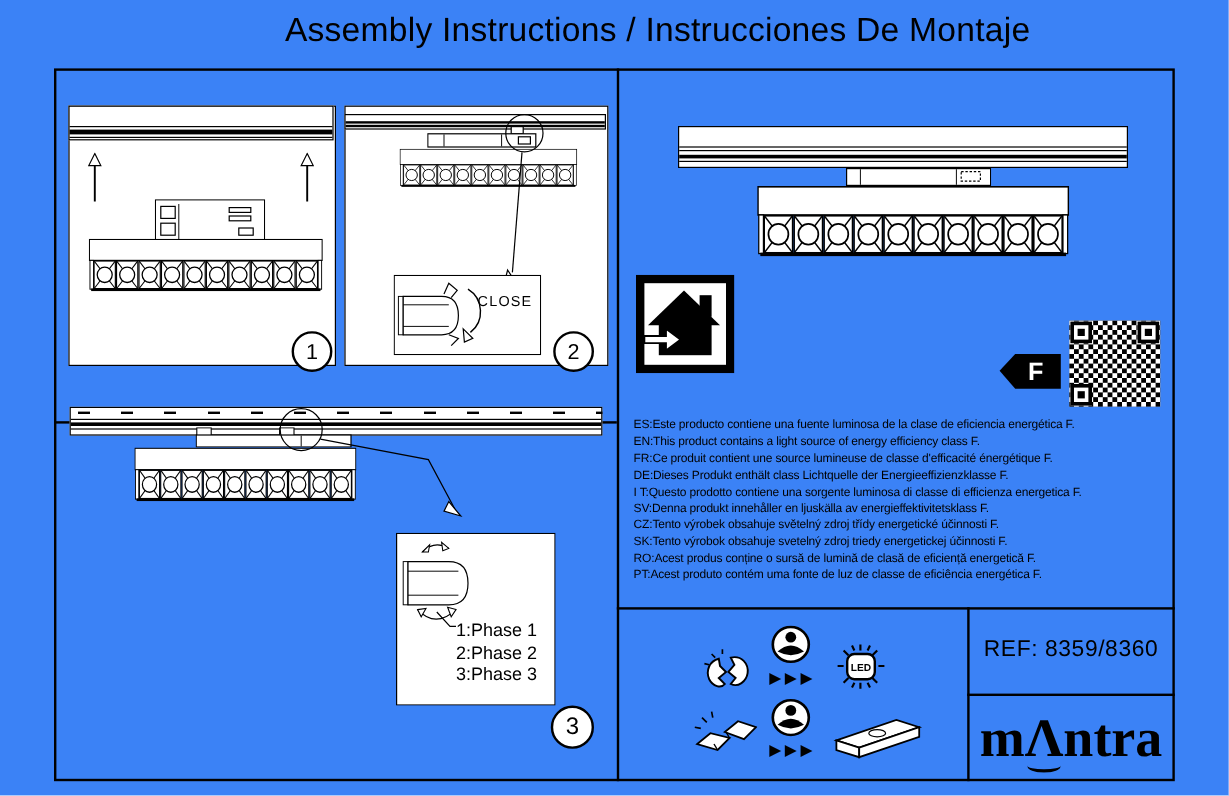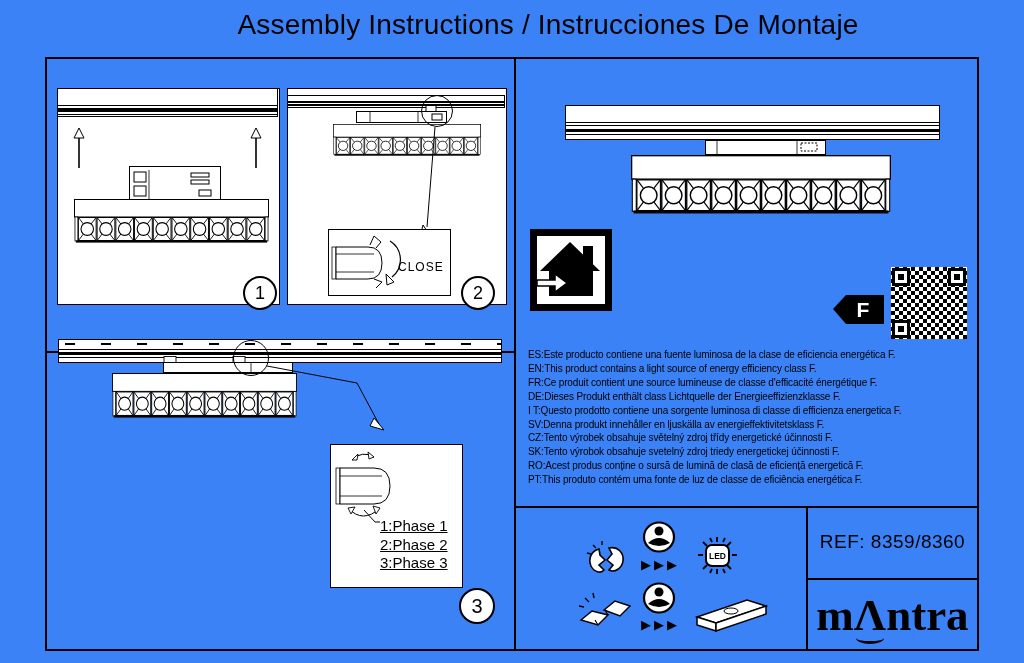--- a/index.html
+++ b/index.html
@@ -9,21 +9,21 @@
   .hline{position:absolute;height:2px;background:#000;}
   .vline{position:absolute;width:2px;background:#000;}
   .panelbox{position:absolute;border:1px solid #000;background:#fff;}
   .track{position:absolute;border:1px solid #000;background-color:#fff;background-repeat:no-repeat;}
   .circ{position:absolute;border:2px solid #000;border-radius:50%;background:#fff;
         display:flex;align-items:center;justify-content:center;font-size:18px;}
   .title{position:absolute;top:9px;left:72px;width:952px;text-align:center;
          font-size:28px;letter-spacing:0.2px;}
   .specline{font-size:12.5px;line-height:16.5px;white-space:nowrap;}
   .langline{font-size:10px;line-height:13.9px;white-space:nowrap;letter-spacing:-0.15px;}
-  .phaseline{font-size:15px;line-height:18.6px;white-space:nowrap;text-decoration:underline;}
+  .phaseline{font-size:15px;line-height:18.6px;white-space:nowrap;}
   .closelbl{position:absolute;font-size:12px;letter-spacing:1px;}
   .arrows3{font-size:13px;letter-spacing:3px;line-height:13px;}
   .refbox{position:absolute;display:flex;align-items:center;justify-content:center;}
   .reftext{font-size:19px;letter-spacing:0.5px;}
   .brand{font-family:"Liberation Serif",serif;font-size:45px;font-weight:600;display:flex;align-items:flex-end;}
   .caretwrap{position:relative;display:inline-block;}
   .caretarc{position:absolute;left:2px;right:2px;bottom:-3px;height:9px;
             border-bottom:3.5px solid #000;border-radius:0 0 100% 100%;}
   .qr{position:absolute;background:conic-gradient(#000 0 25%,#fff 0 50%,#000 0 75%,#fff 0) 0 0/8px 8px;}
   .finder{position:absolute;width:18px;height:18px;border:3px solid #000;background:#fff;box-sizing:border-box;}
@@ -128,21 +128,21 @@
       <line x1="8" y1="43" x2="46" y2="43" stroke="#000" stroke-width="0.8"></line>
       <path d="M42,16 L46,7 L53,13 L48,19" fill="#fff" stroke="#000" stroke-width="1"></path>
       <path d="M46,50 L54,53 L48,59" fill="#fff" stroke="#000" stroke-width="1"></path>
       <path d="M62,12 A22,22 0 0 1 64,48" fill="none" stroke="#000" stroke-width="1.2"></path>
       <polygon points="58,45 66,53 59,56" fill="#fff" stroke="#000" stroke-width="1"></polygon>
     </svg>
     <div class="circ" style="left:173px;top:187px;width:30px;height:30px;">
       <span>2</span>
     </div>
   </div>
-  <span class="closelbl" style="left:398px;top:260px;">CLOSE</span>
+  <span class="closelbl" style="left:398px;top:244px;">CLOSE</span>
 
   <div class="track" style="left:58px;top:339px;width:444px;height:24px;box-sizing:border-box;
               background-image:repeating-linear-gradient(90deg,#000 0 10px,transparent 10px 36px),linear-gradient(#000,#000),linear-gradient(#000,#000),linear-gradient(#000,#000);
               background-size:100% 2px,100% 1px,100% 3px,100% 1px;
               background-position:6px 3px,0 9px,0 12px,0 17px;"></div>
   <svg class="abs" style="left:163px;top:356px;" width="131" height="17" viewBox="0 0 131 17">
     <rect x="1" y="0.5" width="12" height="6.5" fill="#fff" stroke="#000" stroke-width="0.9"></rect>
     <rect x="70" y="0.5" width="12" height="6.5" fill="#fff" stroke="#000" stroke-width="0.9"></rect>
     <rect x="0.5" y="6.5" width="129" height="10" fill="#fff" stroke="#000"></rect>
     <line x1="88" y1="7" x2="88" y2="16" stroke="#000" stroke-width="0.8"></line>
@@ -214,21 +214,21 @@
   <div class="abs" style="left:528px;top:348px;">
     <div class="langline">ES:Este producto contiene una fuente luminosa de la clase de eficiencia energética F.</div>
     <div class="langline">EN:This product contains a light source of energy efficiency class F.</div>
     <div class="langline">FR:Ce produit contient une source lumineuse de classe d'efficacité énergétique F.</div>
     <div class="langline">DE:Dieses Produkt enthält class Lichtquelle der Energieeffizienzklasse F.</div>
     <div class="langline">I T:Questo prodotto contiene una sorgente luminosa di classe di efficienza energetica F.</div>
     <div class="langline">SV:Denna produkt innehåller en ljuskälla av energieffektivitetsklass F.</div>
     <div class="langline">CZ:Tento výrobek obsahuje světelný zdroj třídy energetické účinnosti F.</div>
     <div class="langline">SK:Tento výrobok obsahuje svetelný zdroj triedy energetickej účinnosti F.</div>
     <div class="langline">RO:Acest produs conține o sursă de lumină de clasă de eficiență energetică F.</div>
-    <div class="langline">PT:This produto contém uma fonte de luz de classe de eficiência energética F.</div>
+    <div class="langline">PT:Acest produto contém uma fonte de luz de classe de eficiência energética F.</div>
   </div>
 
   <svg class="abs" style="left:584px;top:540px;" width="44" height="37" viewBox="0 0 44 37">
     <path d="M15,9 C7,11 4,19 7,26 C10,32 17,34 20,30 L15,25 L21,20 L16,15 Z" fill="#fff" stroke="#000" stroke-width="1.6"></path>
     <path d="M25,8 C34,6 40,13 39,21 C38,28 31,33 25,30 L29,25 L23,20 L28,14 Z" fill="#fff" stroke="#000" stroke-width="1.6"></path>
     <path d="M9,5 L12,8 M18,1 L18,5 M3,13 L7,14" stroke="#000" stroke-width="1.4" fill="none"></path>
   </svg>
   <svg class="abs" style="left:642px;top:521px;" width="34" height="32" viewBox="0 0 34 32">
     <ellipse cx="17" cy="16" rx="15" ry="14.5" fill="#fff" stroke="#000" stroke-width="2.2"></ellipse>
     <circle cx="17" cy="10" r="4.5" fill="#000"></circle>

